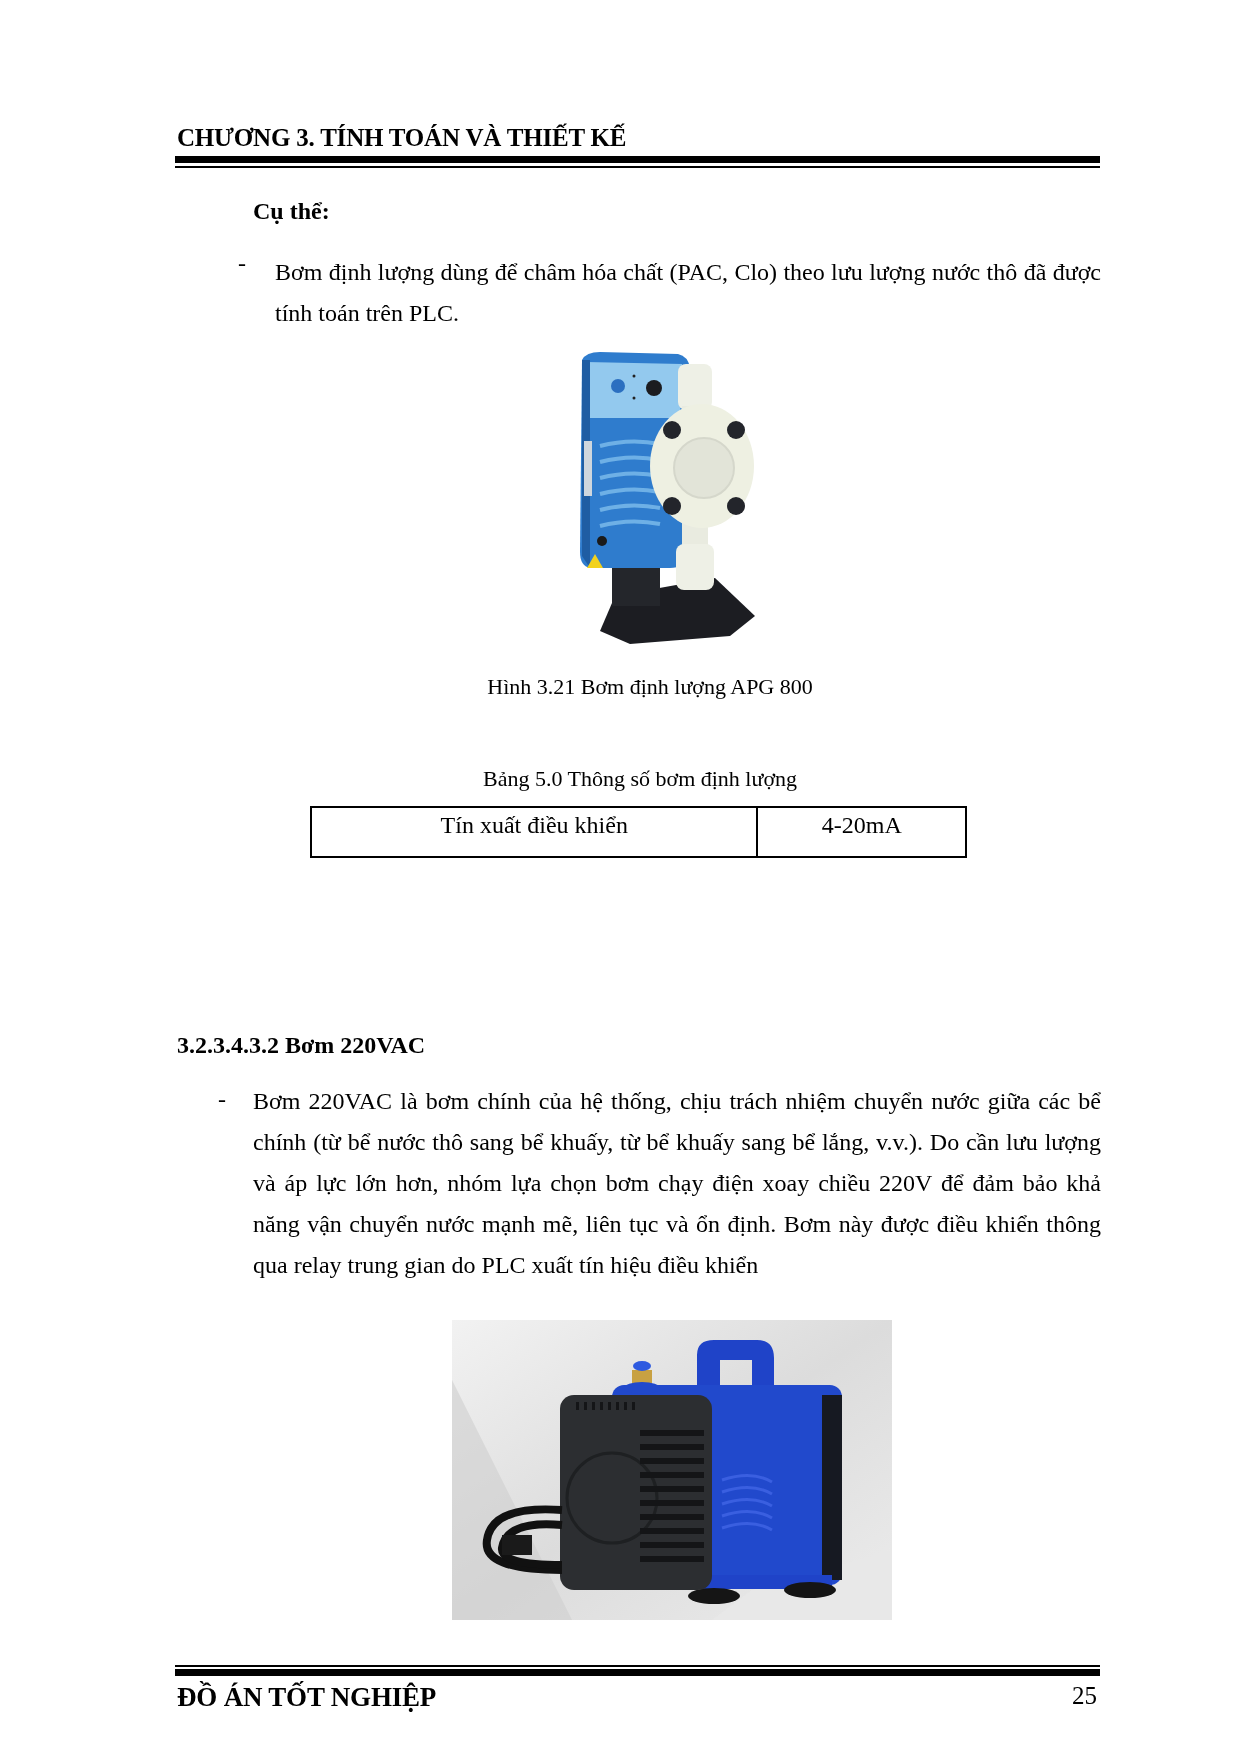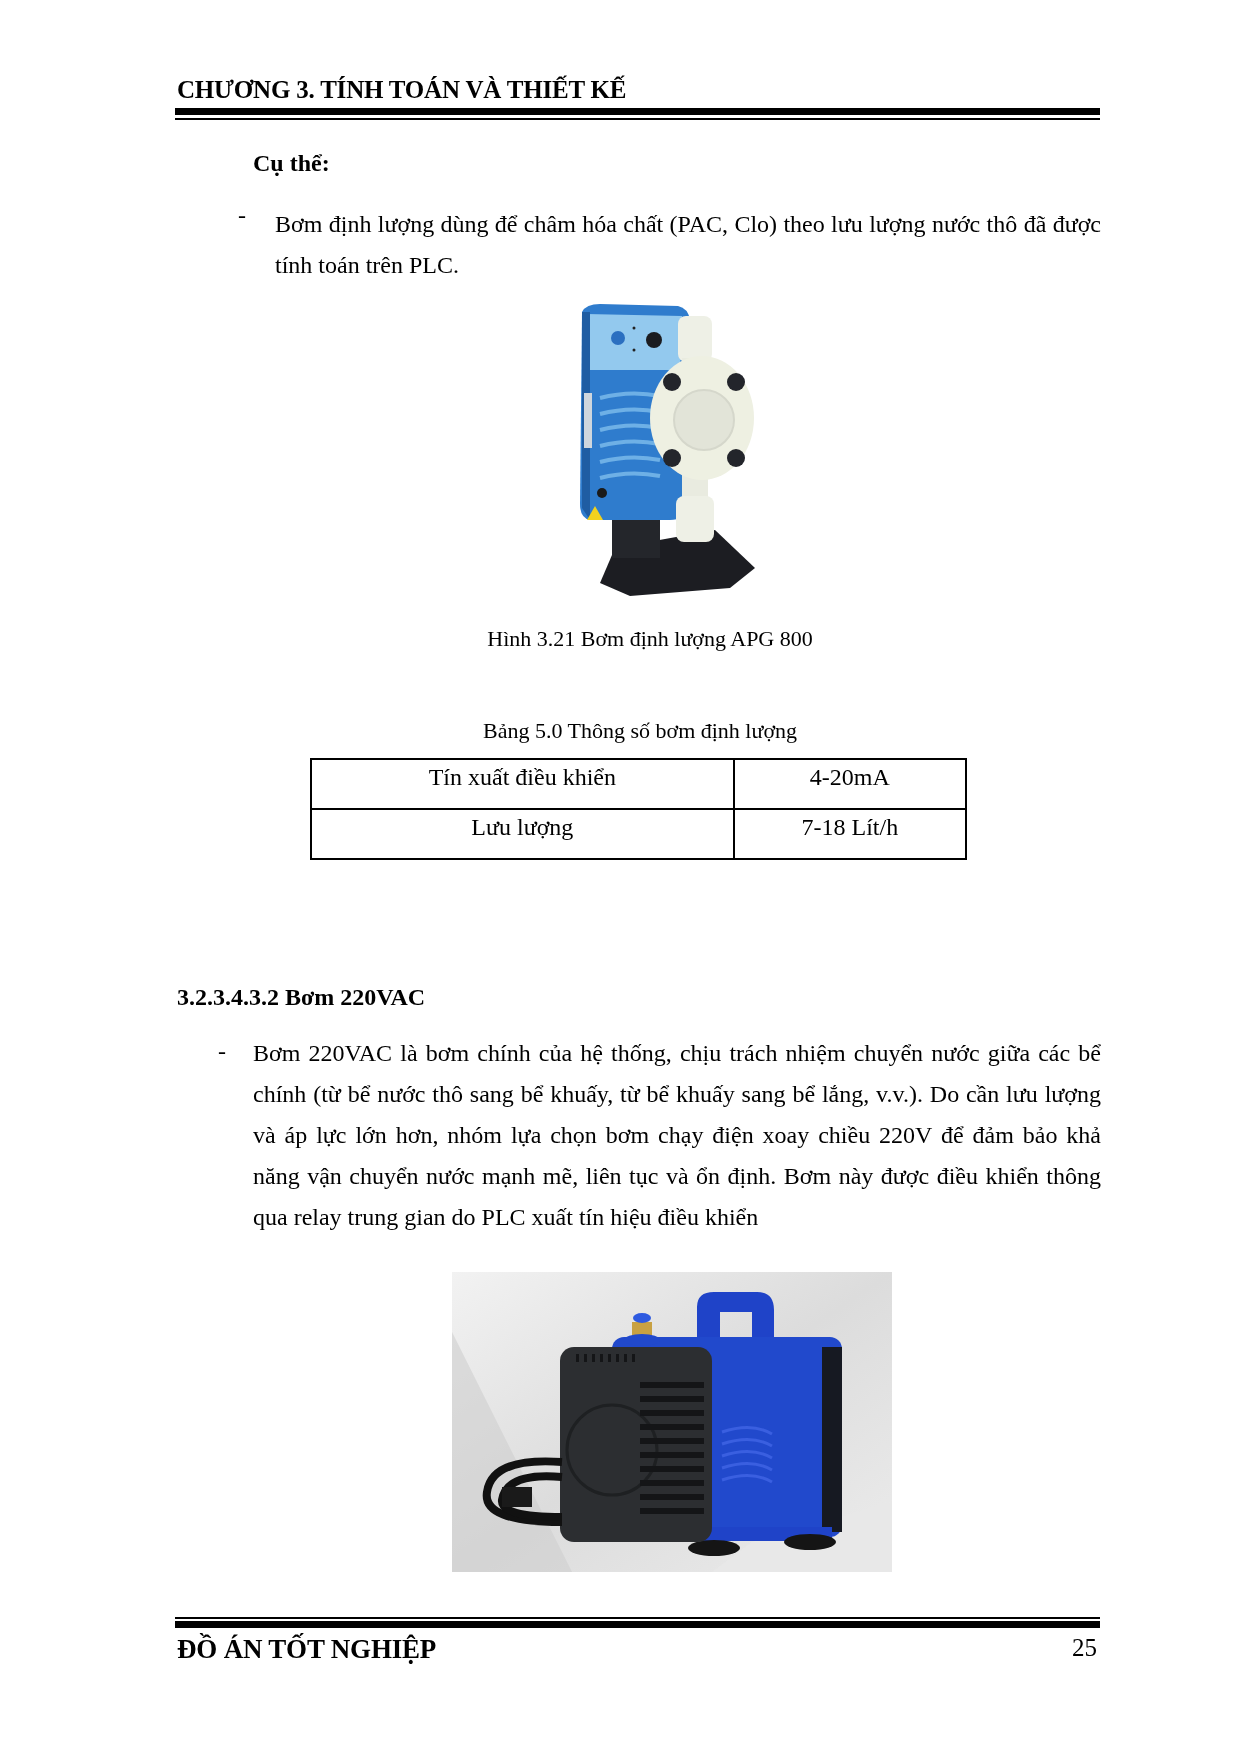--- a/index.html
+++ b/index.html
@@ -1,21 +1,21 @@
 <!DOCTYPE html>
 <html><head>
   <meta charset="utf-8">
   <style>
     html, body { margin: 0; padding: 0; background: #ffffff; }
     body {
       width: 1240px; height: 1754px; position: relative; overflow: hidden;
       font-family: "Liberation Serif", "DejaVu Serif", serif;
       color: #000;
     }
-    .abs { position: absolute; }
+    .abs { position: absolute; margin-top: 48px; }
 
     
     .hdr-title {
       left: 177px; top: 76px;
       font-size: 25px; font-weight: bold; letter-spacing: -0.2px;
       white-space: nowrap;
     }
     .rule-thick { background: #000; height: 7px; }
     .rule-thin { background: #000; height: 2px; }
 
@@ -104,24 +104,20 @@
 </div>
 <div class="abs caption" style="left:400px; top:626px; width:500px;">Hình 3.21 Bơm định lượng APG 800</div>
 
 <div class="abs caption" style="left:390px; top:718px; width:500px;">Bảng 5.0 Thông số bơm định lượng</div>
 <table class="abs spec" style="left:310px; top:758px; width:657px;">
   <tbody>
   <tr>
     <td>Tín xuất điều khiển</td>
     <td>4-20mA</td>
   </tr>
-  <tr>
-    <td>Lưu lượng</td>
-    <td>7-18 Lít/h</td>
-  </tr>
 </tbody>
   </table>
 
 <div class="abs sub-head" style="left:177px; top:984px;">3.2.3.4.3.2 Bơm 220VAC</div>
 
 <div class="abs dash" style="left:218px; top:1038px;">-</div>
 <div class="abs para justify" style="left:253px; top:1033px; width:848px;">Bơm 220VAC là bơm chính của hệ thống, chịu trách nhiệm chuyển nước giữa các bể chính (từ bể nước thô sang bể khuấy, từ bể khuấy sang bể lắng, v.v.). Do cần lưu lượng và áp lực lớn hơn, nhóm lựa chọn bơm chạy điện xoay chiều 220V để đảm bảo khả năng vận chuyển nước mạnh mẽ, liên tục và ổn định. Bơm này được điều khiển thông qua relay trung gian do PLC xuất tín hiệu điều khiển</div>
 
 <div class="abs img-box" style="left:452px; top:1272px; width:440px; height:300px;">
   <svg width="440" height="300" viewBox="0 0 440 300">

